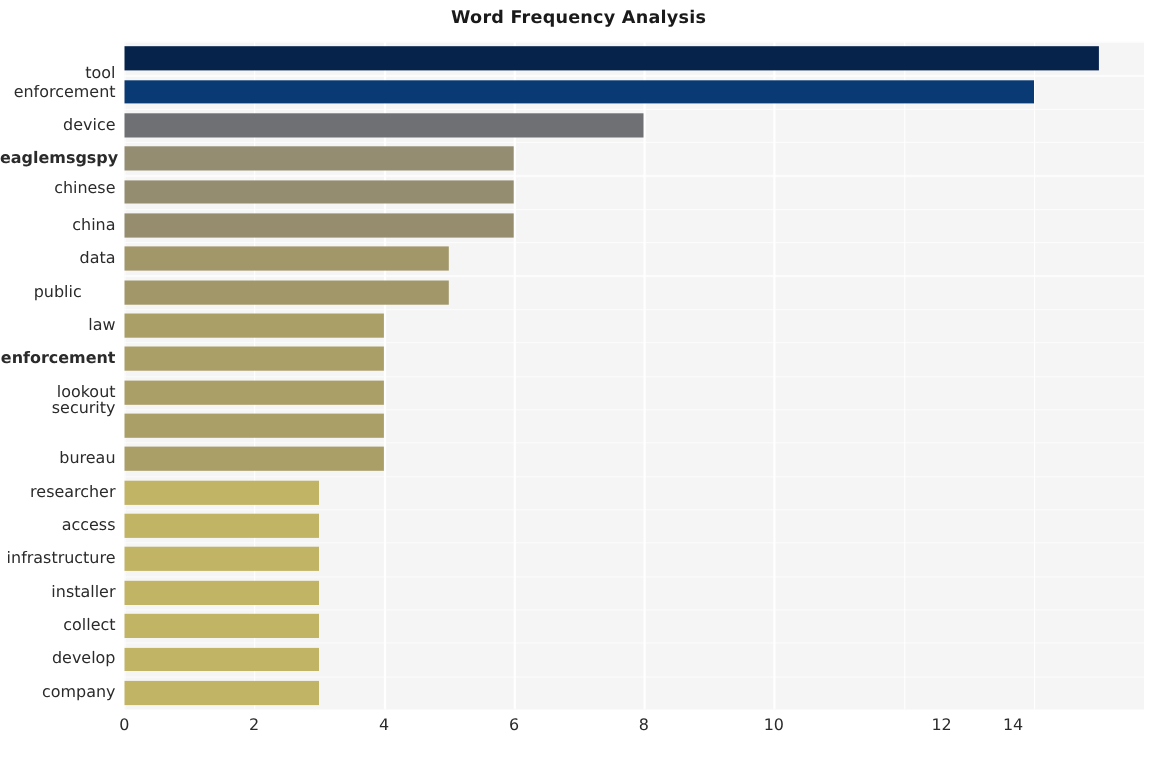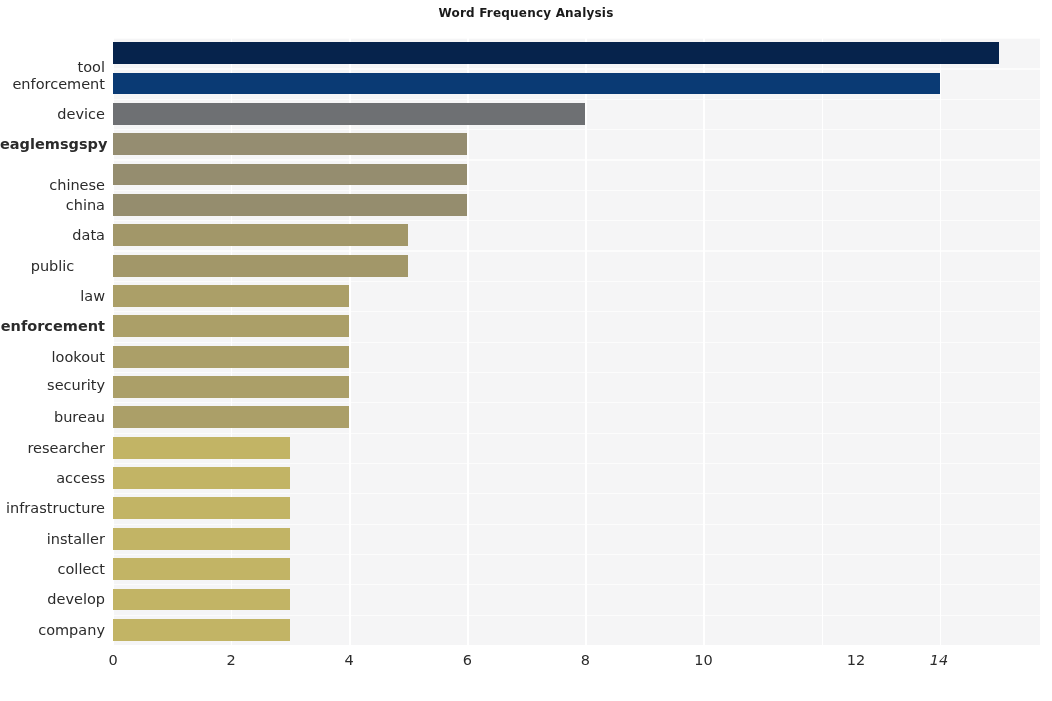--- a/index.html
+++ b/index.html
@@ -18,21 +18,21 @@
     width: 1052px;
     height: 701px;
     background: #ffffff;
   }
   #chart-title {
     position: absolute;
     left: 0;
     top: 6px;
     width: 1052px;
     text-align: center;
-    font-size: 12px;
+    font-size: 16px;
     font-weight: bold;
     color: #1a1a1a;
     letter-spacing: 0.2px;
   }
   
   #plot-area {
     position: absolute;
     left: 113px;
     top: 38px;
     width: 927px;
@@ -109,28 +109,28 @@
 
 <div id="figure">
 
   <div id="chart-title">Word Frequency Analysis</div>
 
   <div id="y-axis">
       <div class="ytick-label" style="top: 22px;">tool</div>
       <div class="ytick-label" style="top: 38.525px;">enforcement</div>
       <div class="ytick-label" style="top: 68.875px;">device</div>
       <div class="ytick-label" style="top: 99.225px; font-weight: bold;">eaglemsgspy</div>
-      <div class="ytick-label" style="top: 140px; margin-left: 16px;">chinese</div>
+      <div class="ytick-label" style="top: 126px; margin-left: 16px;">chinese</div>
       <div class="ytick-label" style="top: 159.925px;">china</div>
       <div class="ytick-label" style="top: 190.275px;">data</div>
       <div class="ytick-label" style="top: 220.625px; text-align: center;">public</div>
       <div class="ytick-label" style="top: 250.975px;">law</div>
       <div class="ytick-label" style="top: 281.325px; font-weight: bold;">enforcement</div>
       <div class="ytick-label" style="top: 311.675px;">lookout</div>
-      <div class="ytick-label" style="top: 340px;">security</div>
+      <div class="ytick-label" style="top: 326px;">security</div>
       <div class="ytick-label" style="top: 372.375px;">bureau</div>
       <div class="ytick-label" style="top: 402.725px;">researcher</div>
       <div class="ytick-label" style="top: 433.075px;">access</div>
       <div class="ytick-label" style="top: 463.425px;">infrastructure</div>
       <div class="ytick-label" style="top: 493.775px;">installer</div>
       <div class="ytick-label" style="top: 524.125px;">collect</div>
       <div class="ytick-label" style="top: 554.475px; padding-left: 21px;">develop</div>
       <div class="ytick-label" style="top: 584.825px;">company</div>
     </div>
 
@@ -186,17 +186,17 @@
     </div>
 
   <div id="x-axis">
       <div class="xtick-label" style="left: 0px;">0</div>
       <div class="xtick-label" style="left: 118.089px;">2</div>
       <div class="xtick-label" style="left: 236.178px;">4</div>
       <div class="xtick-label" style="left: 354.268px;">6</div>
       <div class="xtick-label" style="left: 472.357px;">8</div>
       <div class="xtick-label" style="left: 590.446px;">10</div>
       <div class="xtick-label" style="left: 743px;">12</div>
-      <div class="xtick-label" style="left: 826px; font-style: italic;">14</div>
+      <div class="xtick-label" style="left: 808px;">14</div>
     </div>
 
 
 </div>
 
 </body></html>

